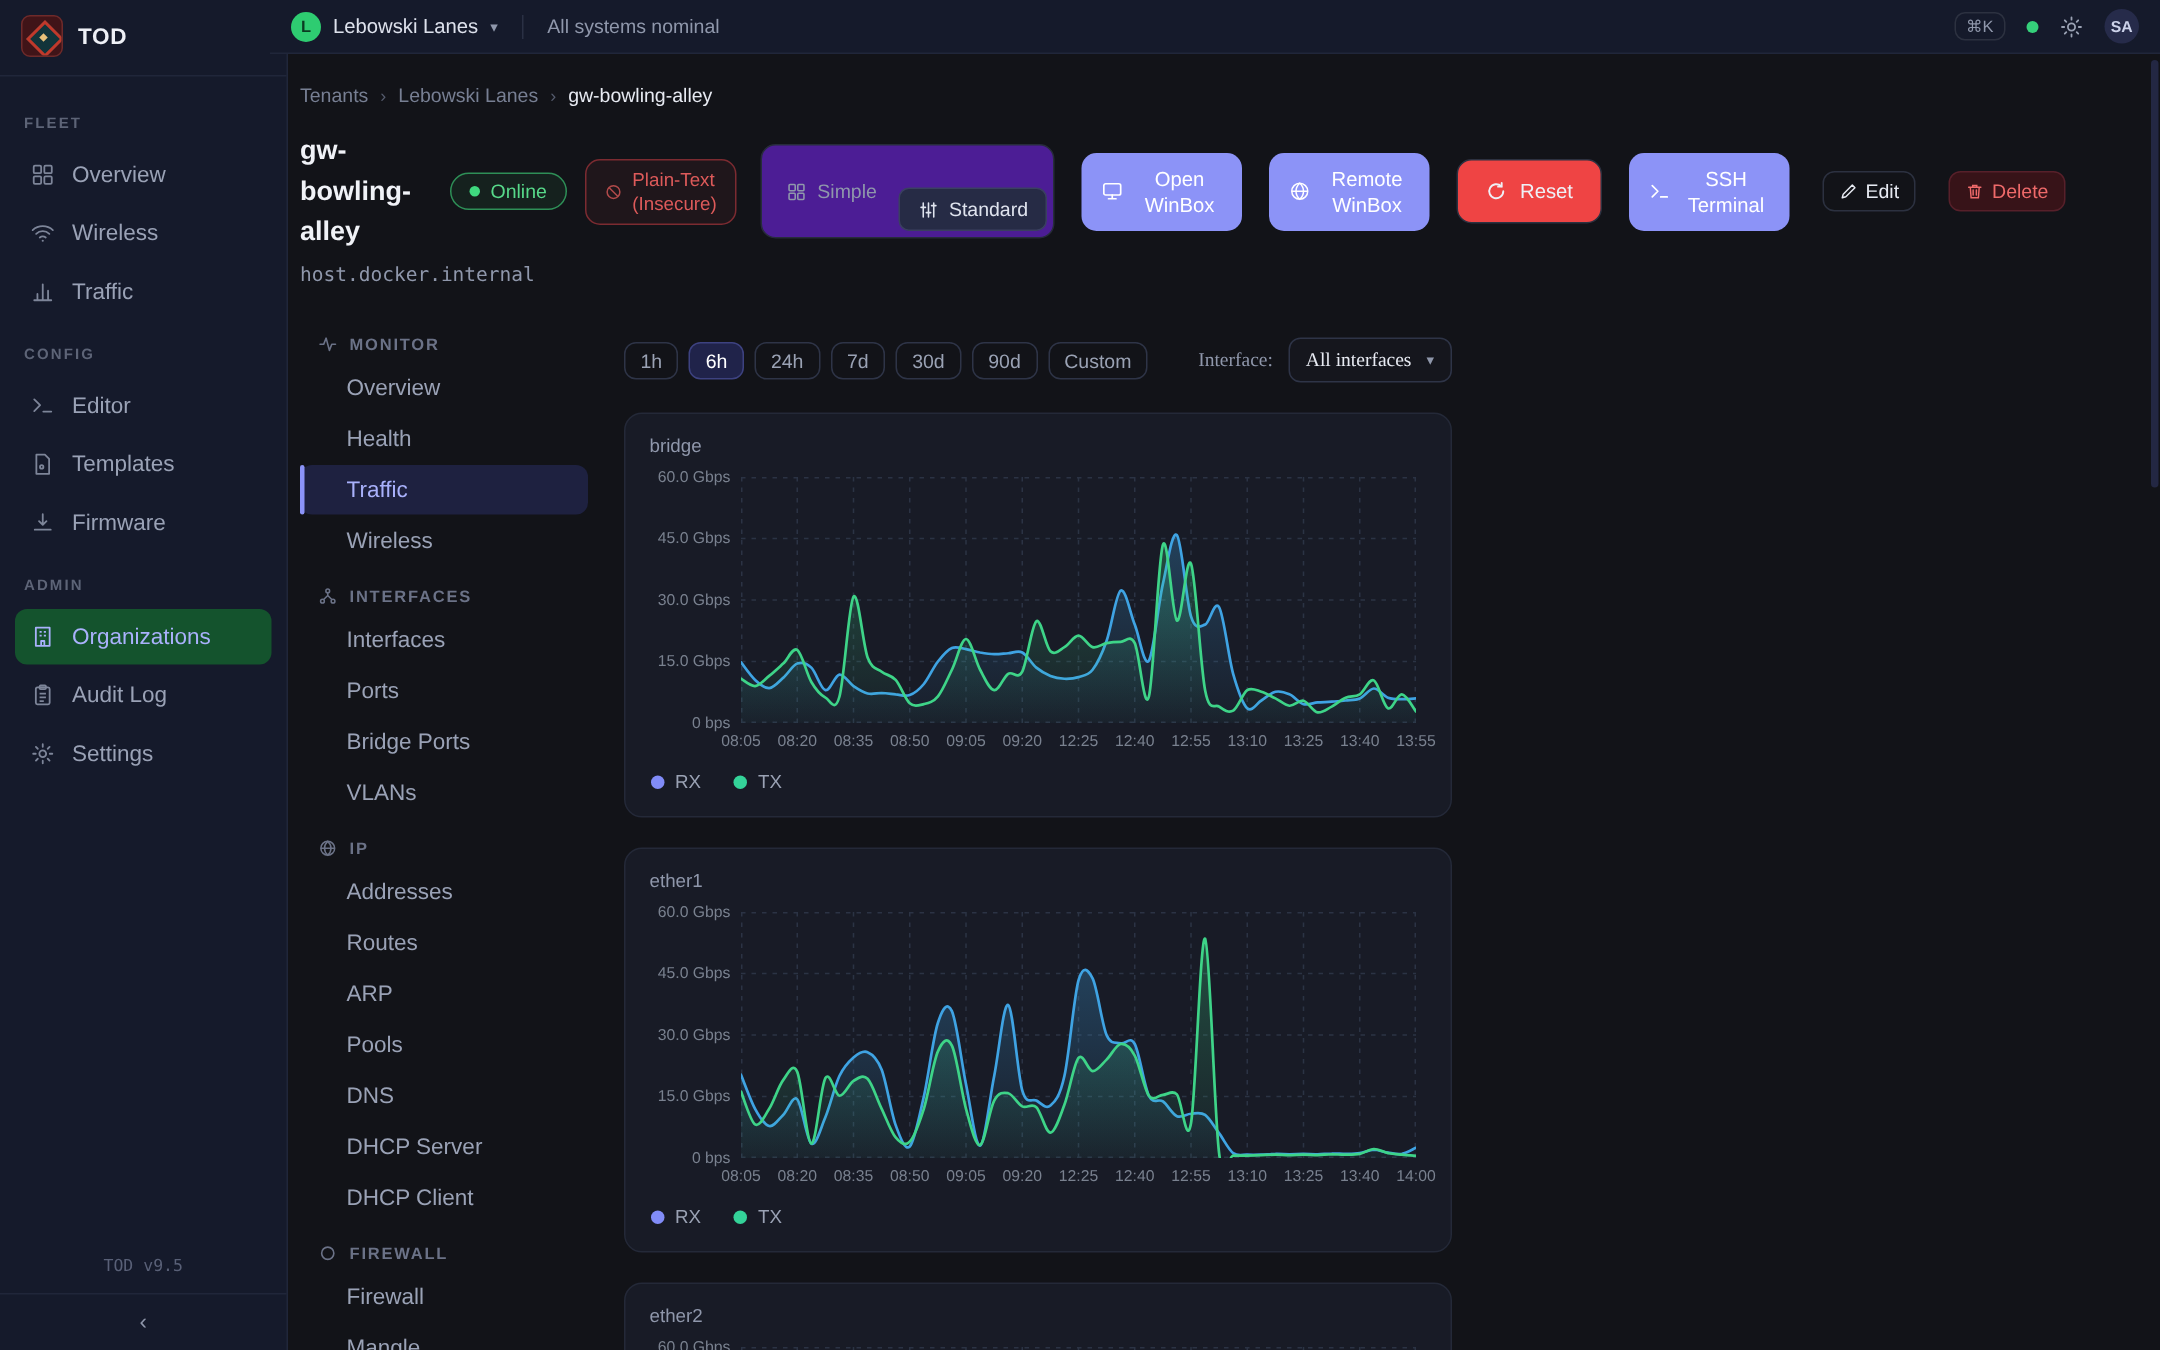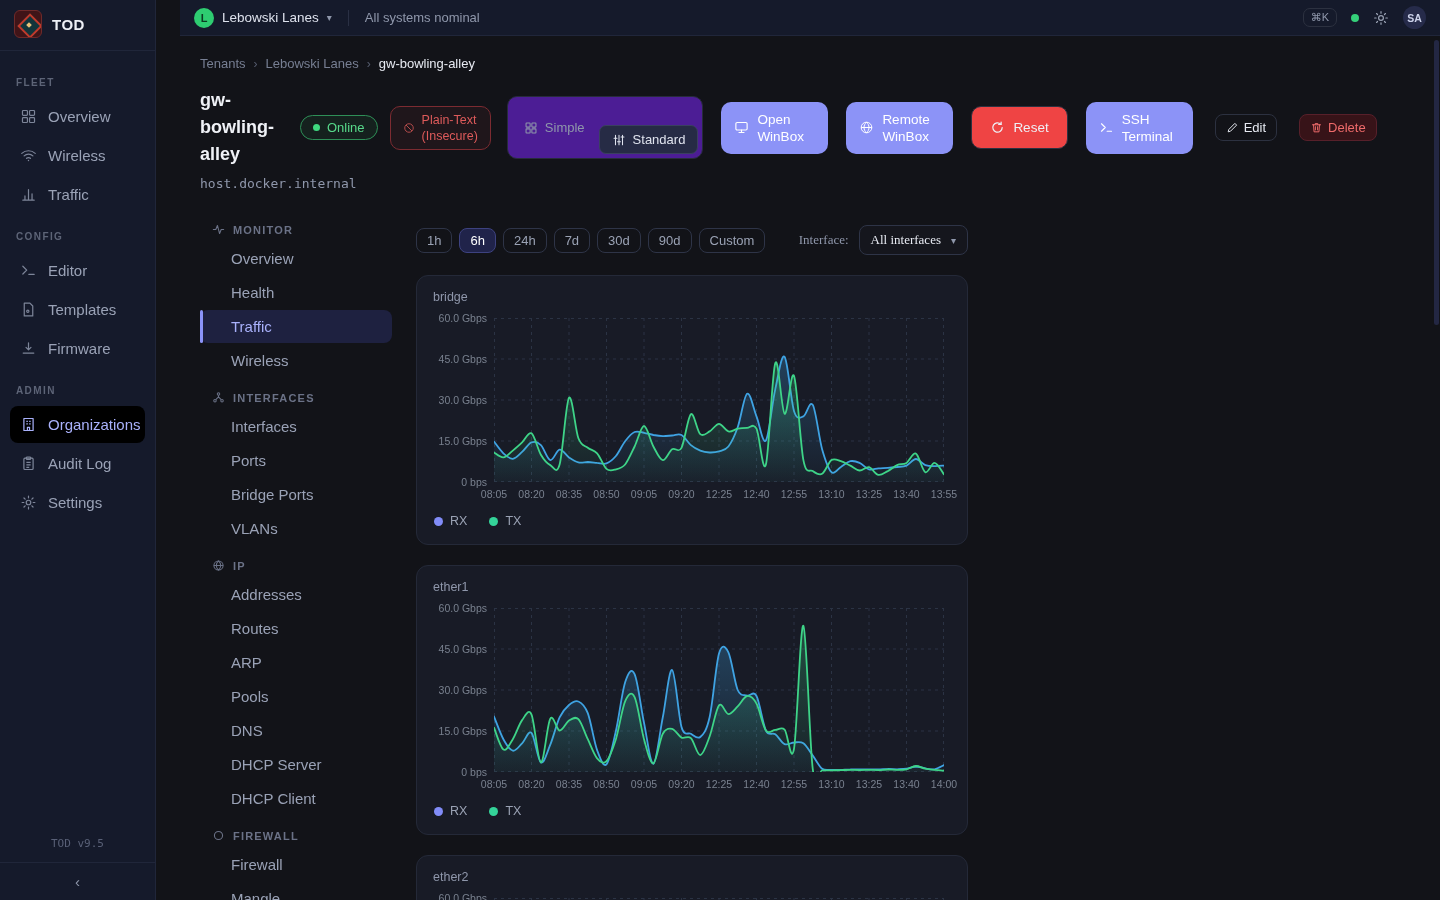--- a/index.html
+++ b/index.html
@@ -1,38 +1,38 @@
 <!DOCTYPE html>
 <html><head>
 <meta charset="utf-8">
 <style>
   * { margin:0; padding:0; box-sizing:border-box; }
   html,body { width:1440px; height:900px; overflow:hidden; background:#121318;
     font-family:"Liberation Sans", sans-serif; color:#e7eaf2; }
   .mono { font-family:"DejaVu Sans Mono", monospace; }
 
   
-  #sidebar { position:absolute; left:0; top:0; width:156px; height:900px;
+  #sidebar { position:absolute; left:0; top:0; width:192px; height:900px;
     background:#151a2b; border-right:1px solid #20263a; display:flex; flex-direction:column; }
   .brand { display:flex; align-items:center; gap:10px; padding:10px 12px 12px 14px;
     border-bottom:1px solid #20263a; }
   .brand-logo { width:28px; height:28px; border-radius:6px; background:#401418;
     border:1px solid #6e2a2a; position:relative; overflow:hidden; flex:0 0 auto; }
   .brand-logo:before { content:""; position:absolute; left:6px; top:6px; width:14px; height:14px;
     background:#12343a; border:2px solid #c0392b; transform:rotate(45deg); }
   .brand-logo:after { content:""; position:absolute; left:12px; top:12px; width:4px; height:4px;
     background:#e8c27a; transform:rotate(45deg); }
   .brand-name { font-size:15px; font-weight:bold; letter-spacing:.5px; color:#eef0f6; }
   .side-body { flex:1 1 auto; padding:8px 10px; overflow:hidden; }
   .side-label { font-size:10px; letter-spacing:1.4px; color:#5d6477; font-weight:bold;
     margin:18px 6px 10px 6px; }
   .side-item { display:flex; align-items:center; gap:11px; padding:10px 10px; border-radius:8px;
     font-size:15px; color:#9aa2b6; cursor:pointer; margin-bottom:2px; }
   .side-item .icon { color:#7d8599; }
-  .side-item.active { background:#000000; color:#a9b1fb; }
+  .side-item.active { background:#14532d; color:#a9b1fb; }
   .side-item.active .icon { color:#a9b1fb; }
   .side-footer { padding:10px 0 0 0; }
   .side-version { text-align:center; font-size:11px; color:#596077; padding-bottom:12px; }
   .side-collapse { border-top:1px solid #20263a; height:38px; display:flex; align-items:center;
     justify-content:center; color:#8f97ab; font-size:15px; cursor:pointer; }
 
   
   #topbar { position:absolute; left:180px; top:0; width:1260px; height:36px; background:#151a2b;
     border-bottom:1px solid #20263a; display:flex; align-items:center; padding:0 14px; }
   .tenant { display:flex; align-items:center; gap:8px; cursor:pointer; }
@@ -70,21 +70,21 @@
     font-size:12.5px; line-height:16px; }
   .badge-warning .icon { color:#b14a4a; }
   .segmented { display:flex; align-items:center; background:#4c1d95; border:1px solid #272c3b;
     border-radius:10px; padding:4px; gap:2px; margin-left:4px; }
   .segment { display:flex; align-items:center; gap:7px; font-size:13px; color:#8f97ab;
     padding:6px 12px; border-radius:7px; cursor:pointer; }
   .segment.active { background:#262b45; border:1px solid #3a4060; color:#dfe3ee;margin-top:24px; }
   .btn-purple { display:flex; align-items:center; gap:8px; background:#8c93f7; color:#fff;
     border:none; border-radius:10px; padding:9px 13px; font-size:13.5px; line-height:17px;
     cursor:pointer; font-family:inherit; margin-left:6px; }
-  .btn-purple .lbl { width:58px; text-align:left; }
+  .btn-purple .lbl { width:58px; text-align:center; }
   .btn-dark { display:flex; align-items:center; gap:8px; background:#ef4444; color:#eef0f6;
     border:1px solid #2c3140; border-radius:10px; padding:13px 18px; font-size:13.5px;
     cursor:pointer; font-family:inherit; margin-left:6px; }
   .btn-small { display:flex; align-items:center; gap:5px; background:transparent; color:#e7eaf2;
     border:1px solid #2c3140; border-radius:8px; padding:5px 10px; font-size:13px; cursor:pointer;
     font-family:inherit; margin-left:10px; }
   .btn-delete { display:flex; align-items:center; gap:5px; background:#371318; color:#ef6a6a;
     border:1px solid #57202a; border-radius:8px; padding:5px 10px; font-size:13px; cursor:pointer;
     font-family:inherit; margin-left:10px; }
   .host-line { margin-top:8px; font-size:13px; color:#8f97ab; }

